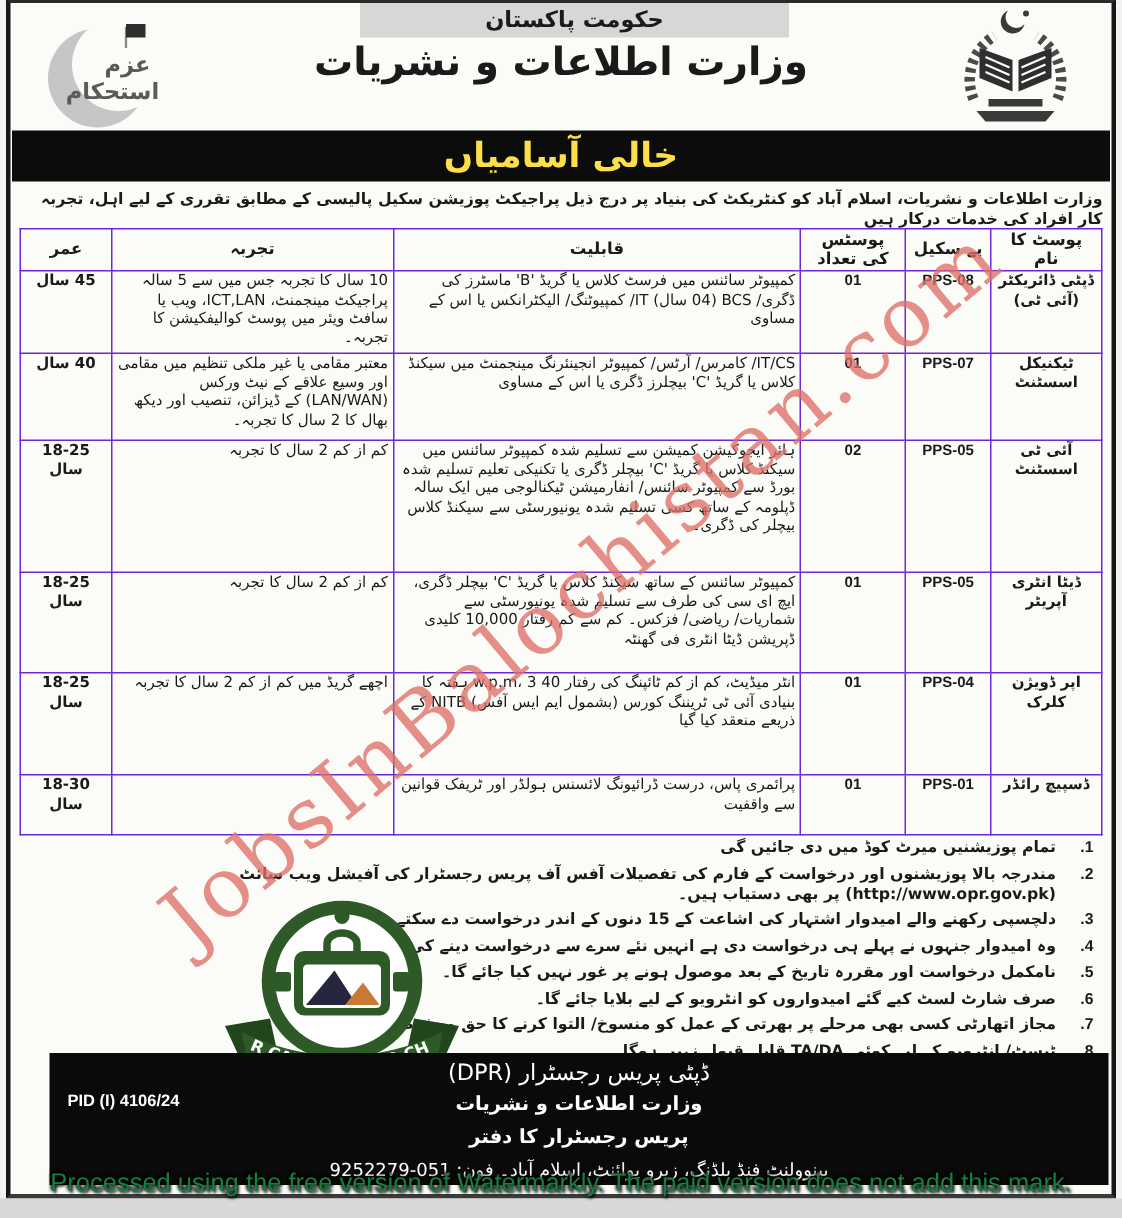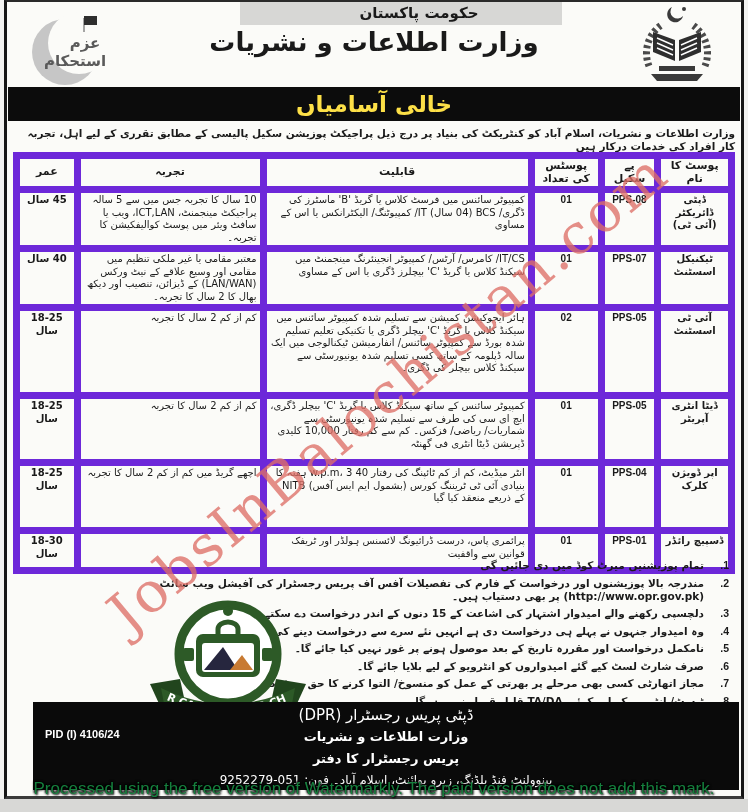--- a/index.html
+++ b/index.html
@@ -2,31 +2,31 @@
 <html lang="ur"><head>
 <meta charset="utf-8">
 <style>
   html,body{margin:0;padding:0;background:#ffffff;}
   .page{position:relative;width:748px;height:812px;overflow:hidden;background:#f2f2f0;
         font-family:"DejaVu Sans",sans-serif;color:#1a1a1a;}
   .doc{position:absolute;left:4px;top:0;width:740px;height:799px;box-sizing:border-box;
        background:#fbfbf8;border-left:3px solid #161616;border-right:3px solid #161616;
        border-top:2px solid #2a2a2a;border-bottom:3px solid #3a3a3a;}
   .govt-badge{position:absolute;left:233px;top:0;width:286px;height:23px;background:#d7d7d5;
-       text-align:center;font-size:15px;font-weight:bold;line-height:23px;padding-left:36px;}
+       text-align:center;font-size:15px;font-weight:bold;line-height:23px;}
   .ministry{position:absolute;left:0;right:0;top:25px;text-align:center;font-size:26px;font-weight:bold;letter-spacing:1px;}
   .office{position:absolute;left:0;right:0;top:57px;text-align:center;font-size:19px;font-weight:bold;}
   .logo-left{position:absolute;left:16px;top:6px;}
   .emblem{position:absolute;right:14px;top:2px;}
   .black-bar{position:absolute;left:1px;right:1px;top:85px;height:34px;background:#0c0c0c;color:#fde047;
        text-align:center;font-size:23px;font-weight:bold;line-height:34px;}
   .intro{position:absolute;left:6px;right:6px;top:125px;direction:rtl;text-align:right;
        font-size:10.5px;font-weight:bold;line-height:13px;}
   table.jobs{position:absolute;left:6px;top:150px;width:722px;border-collapse:collapse;direction:rtl;}
-  table.jobs th,table.jobs td{border:7px solid #6d28d9;padding:1px 3px;vertical-align:top;
+  table.jobs th,table.jobs td{border:1px solid #6d28d9;padding:1px 3px;vertical-align:top;
        font-size:10px;line-height:12.5px;}
   table.jobs th{font-size:11px;font-weight:bold;height:23px;vertical-align:middle;}
   td.c{text-align:center;font-weight:bold;margin-top:40px;}
   td.latin{direction:ltr;font-family:"Liberation Sans",sans-serif;font-size:11px;}
   tr.r1{height:55px} tr.r2{height:58px} tr.r3{height:88px} tr.r4{height:67px} tr.r5{height:68px} tr.r6{height:40px}
   .notes{position:absolute;left:10px;right:12px;top:557px;direction:rtl;font-size:10.5px;font-weight:bold;}
   .note-item{display:flex;gap:9px;margin-bottom:4.5px;line-height:13px;}
   .note-num{flex:none;width:16px;font-family:"Liberation Sans",sans-serif;}
   .badge{position:absolute;left:126px;top:596px;}
   .footer-box{position:absolute;left:26px;top:700px;width:706px;height:88px;background:#0a0a0a;

